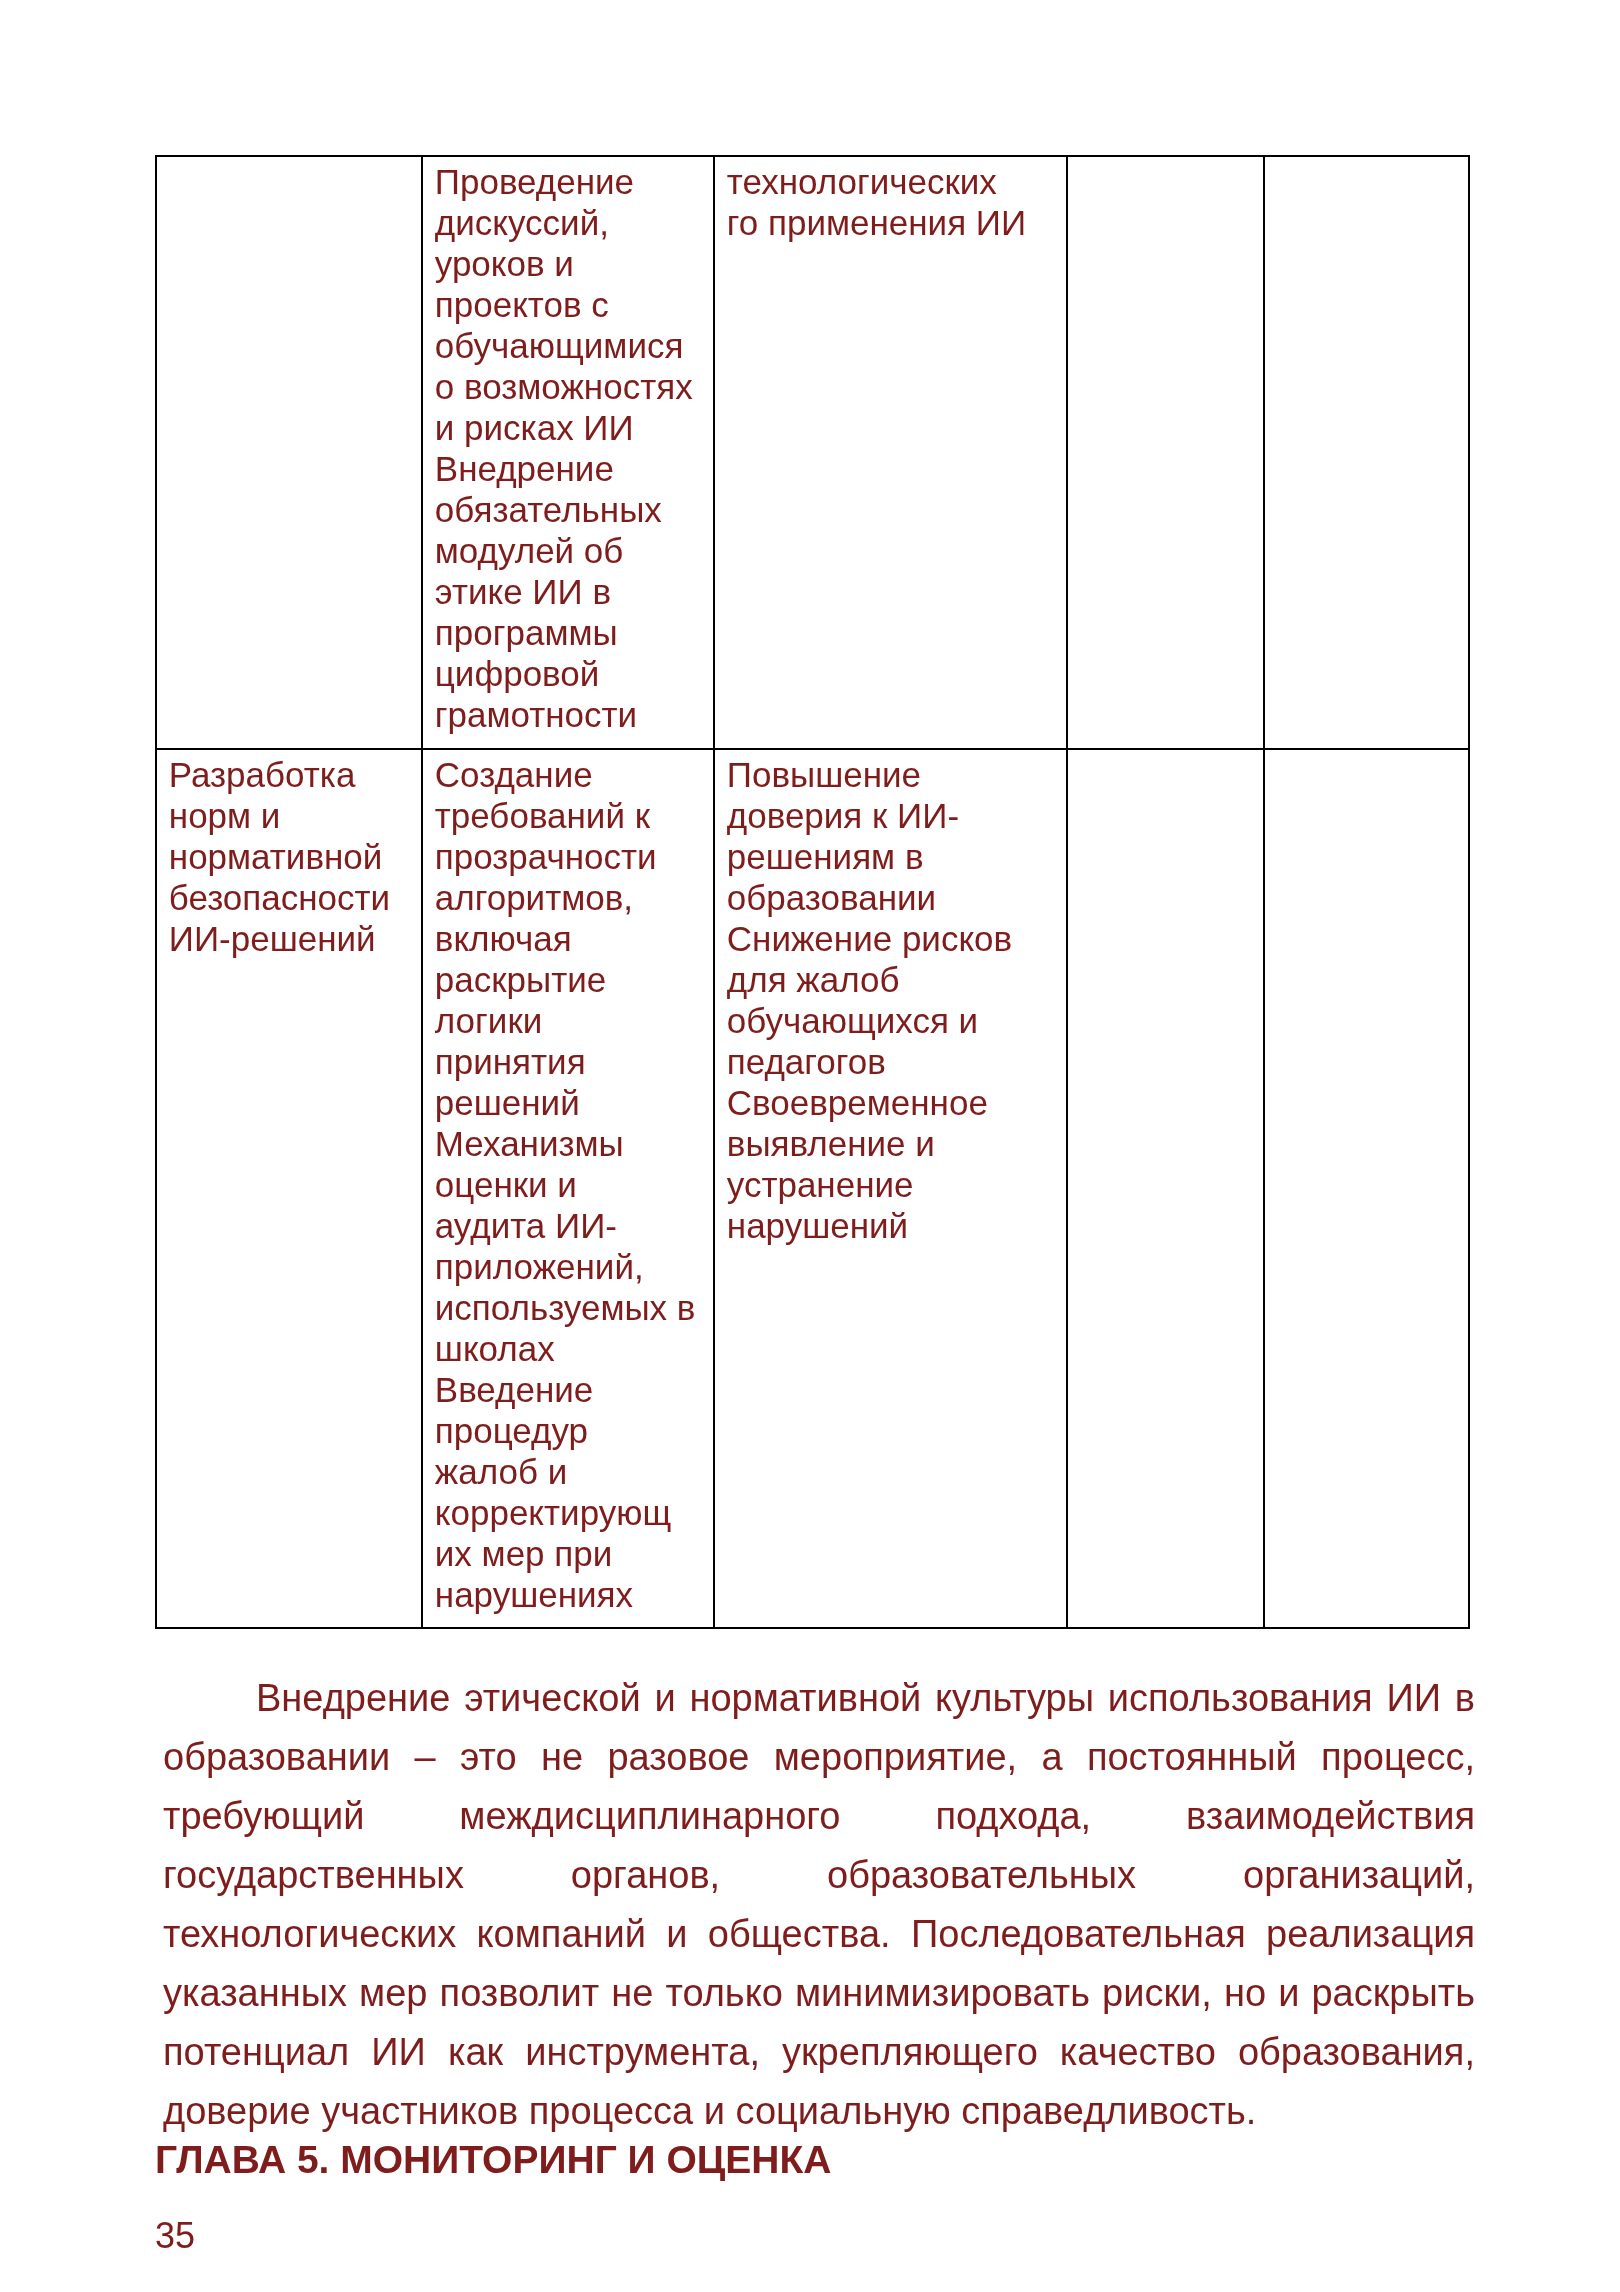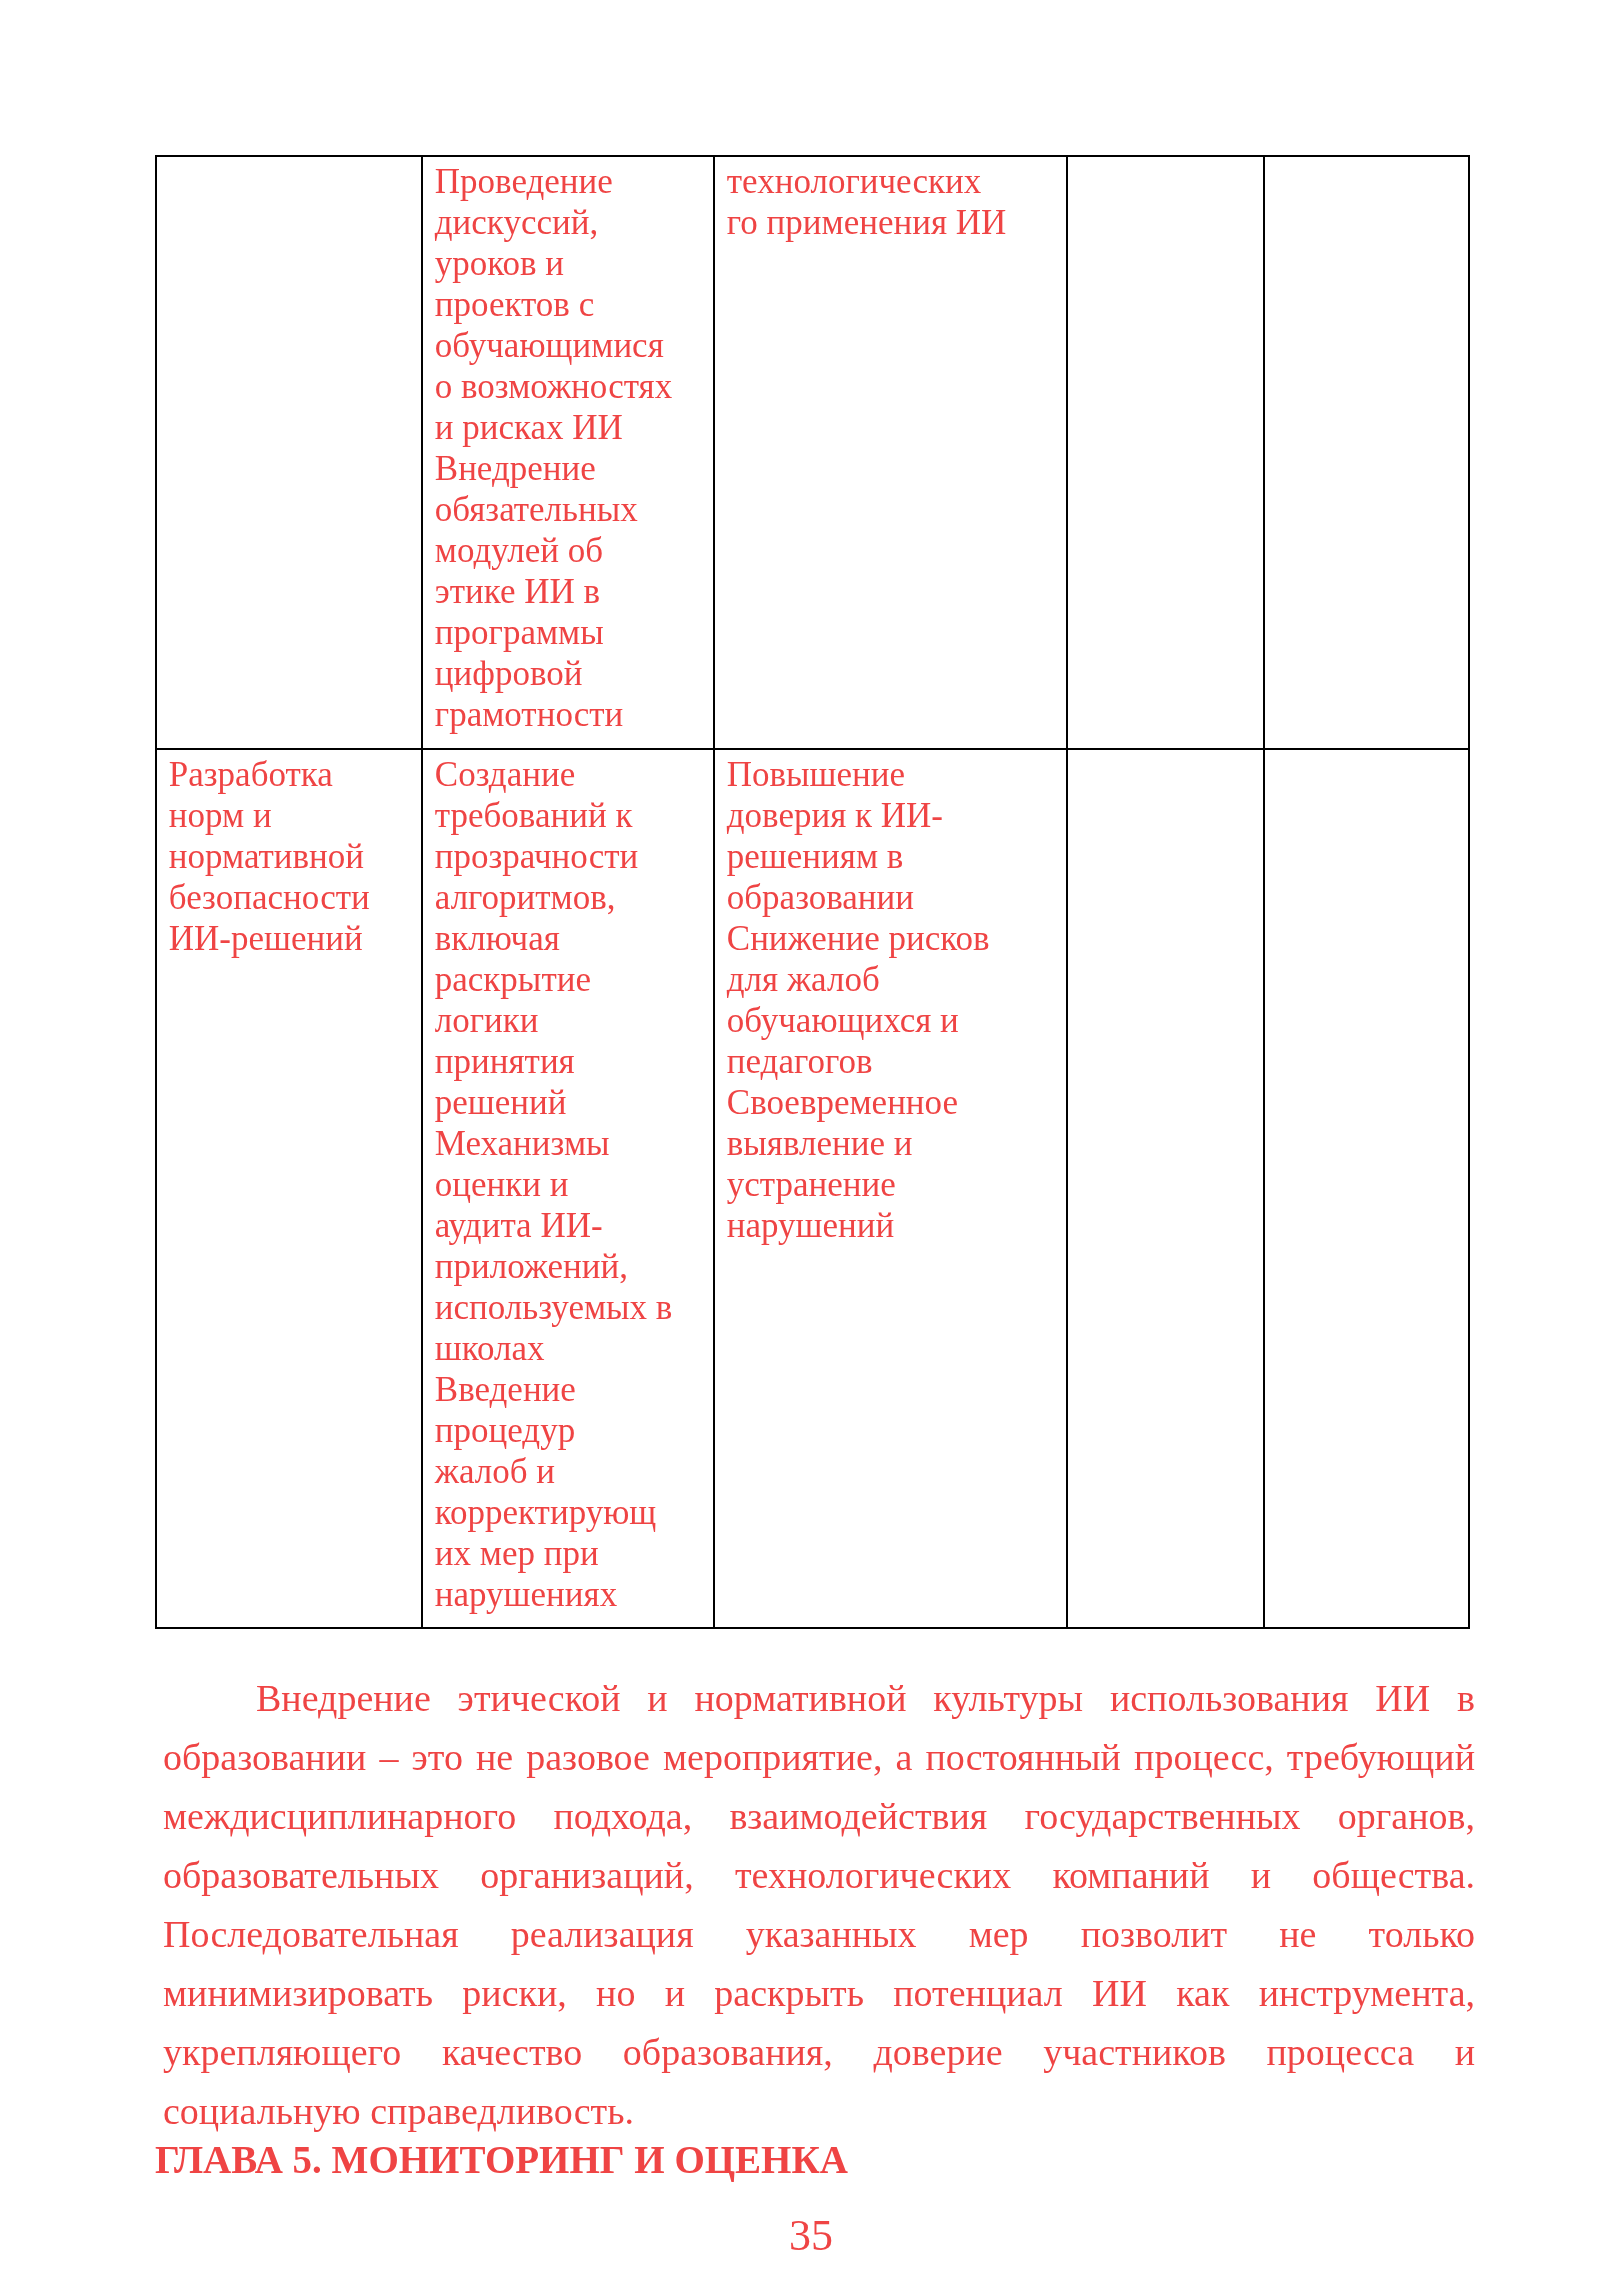--- a/index.html
+++ b/index.html
@@ -5,22 +5,22 @@
   html, body {
     margin: 0;
     padding: 0;
     background: #ffffff;
   }
   .page {
     position: relative;
     width: 1620px;
     height: 2293px;
     background: #ffffff;
-    color: #ef4444;
-    font-family: Liberation Serif, serif;
+    color: #7f1d1d;
+    font-family: Liberation Sans, sans-serif;
     overflow: hidden;
   }
   table.doc-table {
     position: absolute;
     left: 155px;
     top: 155px;
     width: 1312px;
     border-collapse: collapse;
     table-layout: fixed;
   }
@@ -56,22 +56,21 @@
     text-align: left;
     font-weight: bold;
     font-size: 39px;
     line-height: 49px;
   }
   .pagenum {
     position: absolute;
     left: 155px;
     top: 2213px;
     width: 1312px;
-    text-align: center;
-    font-size: 44px;
+    font-size: 36px;
     line-height: 45px;
   }
 </style>
 </head>
 <body>
 
 <div class="page">
 
   <table class="doc-table">
     <colgroup>

